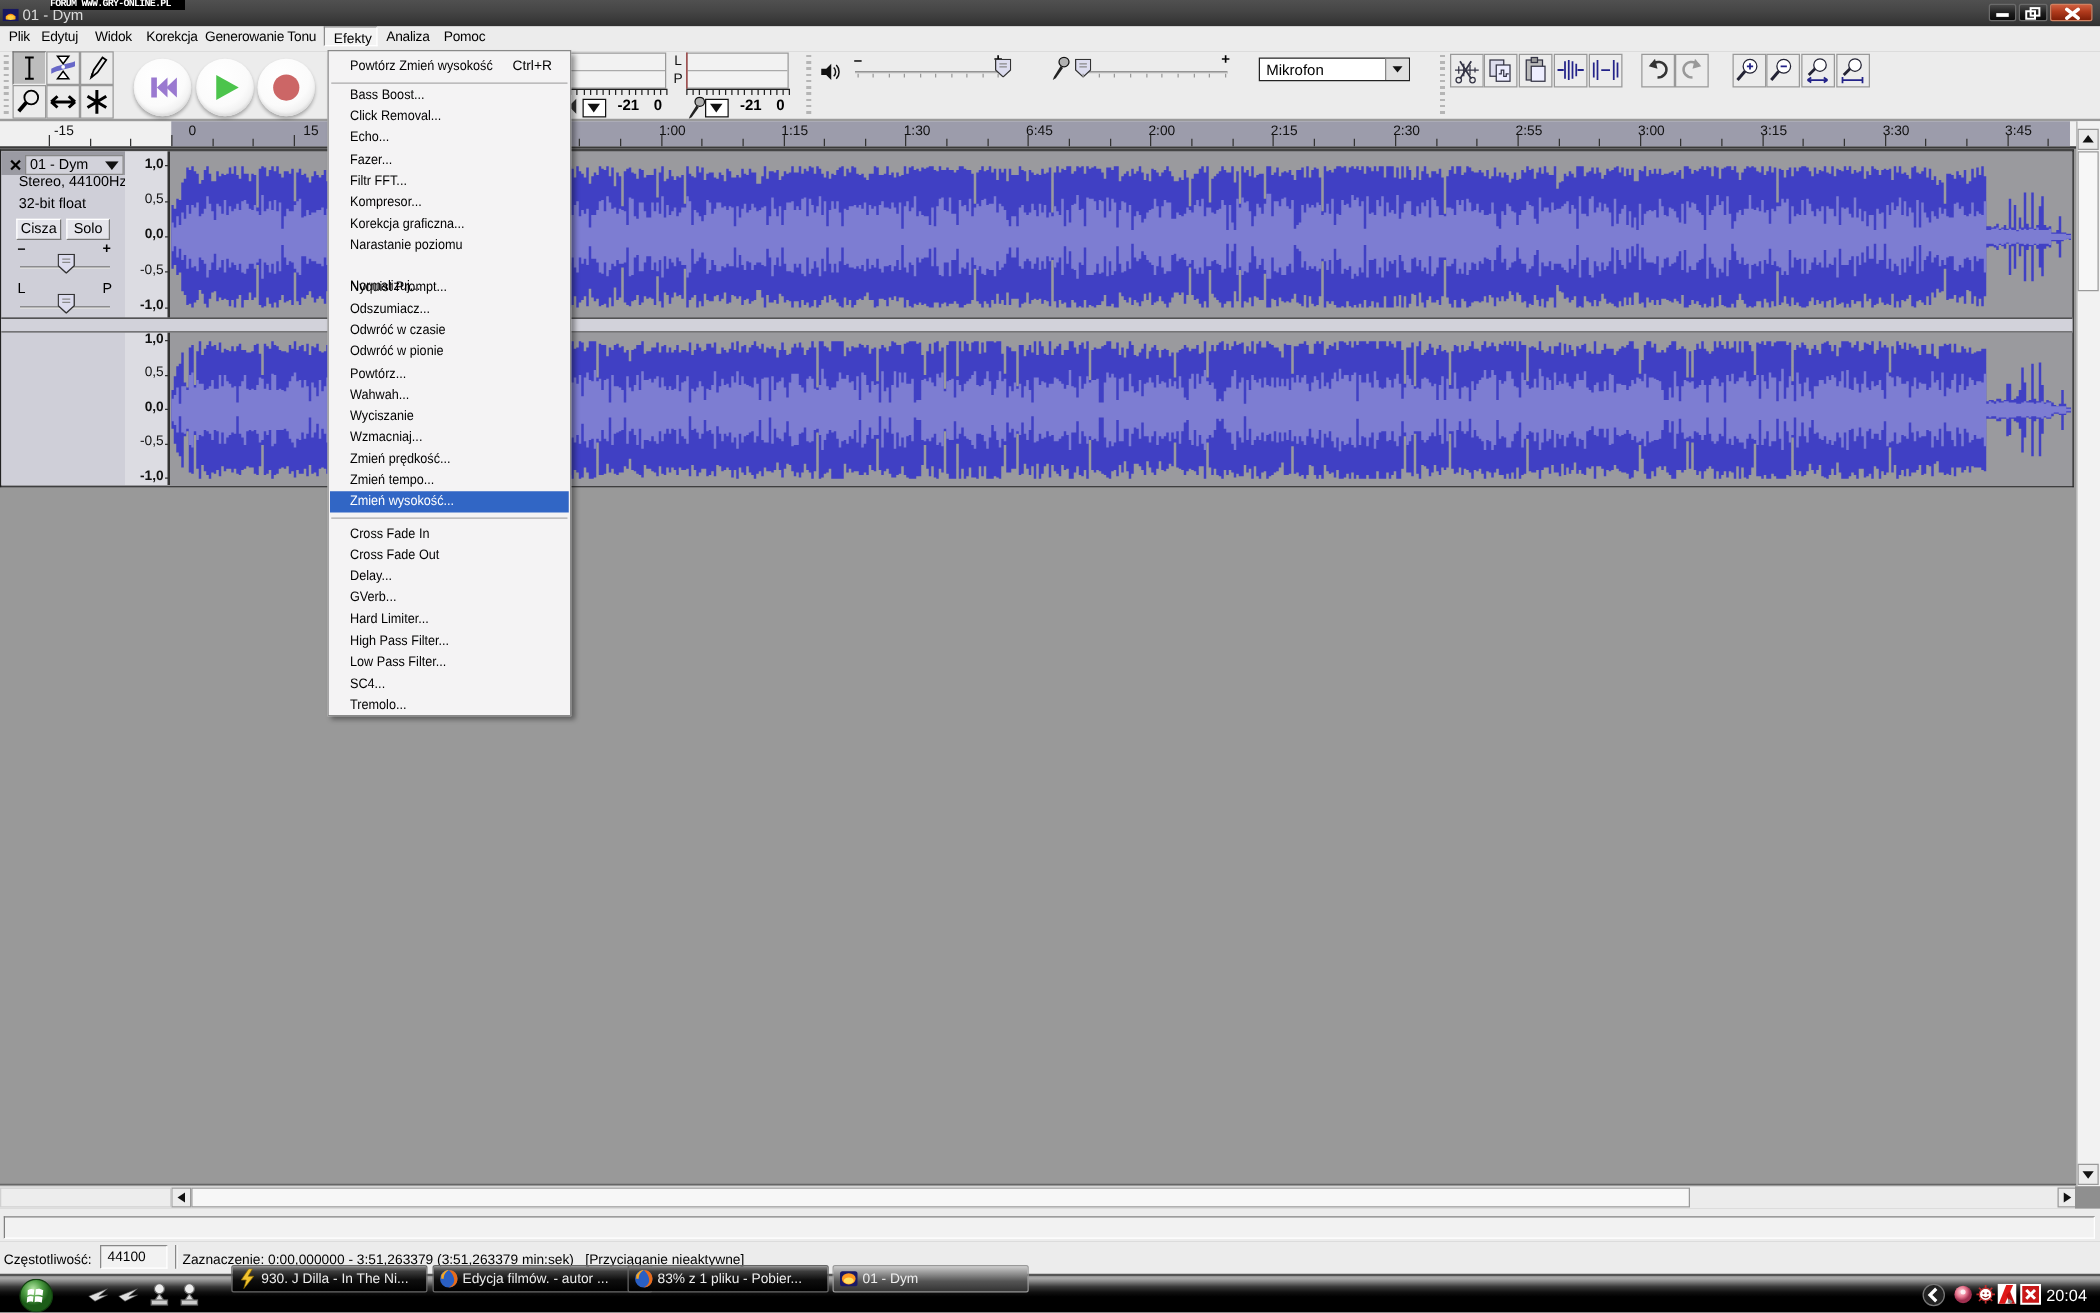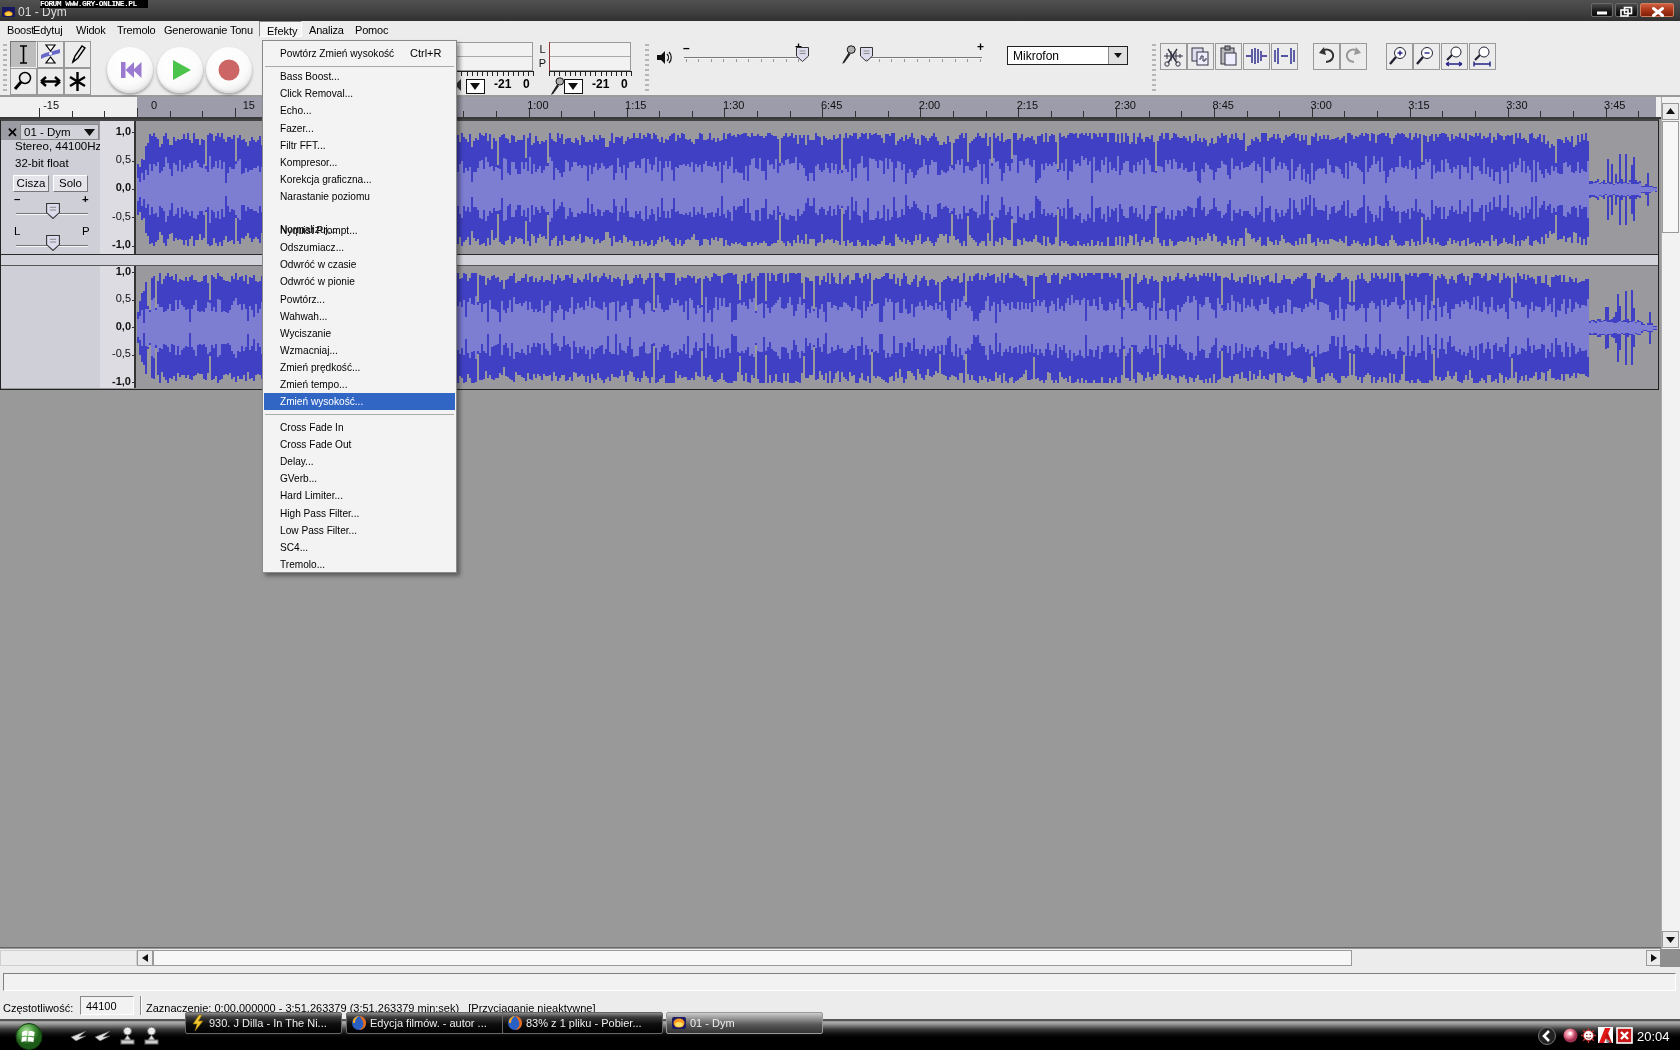--- a/index.html
+++ b/index.html
@@ -109,24 +109,24 @@
         <rect x="8.5" y="1.5" width="7" height="6" fill="none" stroke="#fff" stroke-width="1.6"></rect>
       </svg>
 </div>
 <div class="winbtn" id="btnclose" style="left:1640px;width:34px">
   <svg width="34" height="12" viewBox="0 0 34 12">
         <path d="M12.5 2.5 L21.5 9.5 M21.5 2.5 L12.5 9.5" stroke="#fff" stroke-width="3" stroke-linecap="round"></path>
       </svg>
 </div>
 
 <div id="menubar">
-  <span class="mb" style="left:7px">Boost</span>
+  <span class="mb" style="left:7px">Plik</span>
   <span class="mb" style="left:33px">Edytuj</span>
   <span class="mb" style="left:76px">Widok</span>
-  <span class="mb" style="left:117px">Tremolo</span>
+  <span class="mb" style="left:117px">Korekcja</span>
   <span class="mb" style="left:164px">Generowanie Tonu</span>
   <span class="mb" style="left:309px">Analiza</span>
   <span class="mb" style="left:355px">Pomoc</span>
 </div>
 <div id="mbE">
       <span style="position:absolute;left:7px;top:0;line-height:18px">Efekty</span>
     </div>
 
 <div id="toolbar"></div>
 <div class="grip" style="left:3px"></div>
@@ -445,21 +445,21 @@
 <div class="rtick" style="left:985.5px"></div>
 <div class="rtickM" style="left:1018.1px"></div>
 <div class="rlab" style="left:998.1px">2:15</div>
 <div class="rtick" style="left:1050.7px"></div>
 <div class="rtick" style="left:1083.4px"></div>
 <div class="rtickM" style="left:1116.0px"></div>
 <div class="rlab" style="left:1096.0px">2:30</div>
 <div class="rtick" style="left:1148.6px"></div>
 <div class="rtick" style="left:1181.3px"></div>
 <div class="rtickM" style="left:1213.9px"></div>
-<div class="rlab" style="left:1193.9px">8:45</div>
+<div class="rlab" style="left:1193.9px">2:55</div>
 <div class="rtick" style="left:1246.5px"></div>
 <div class="rtick" style="left:1279.2px"></div>
 <div class="rtickM" style="left:1311.8px"></div>
 <div class="rlab" style="left:1291.8px">3:00</div>
 <div class="rtick" style="left:1344.4px"></div>
 <div class="rtick" style="left:1377.1px"></div>
 <div class="rtickM" style="left:1409.7px"></div>
 <div class="rlab" style="left:1389.7px">3:15</div>
 <div class="rtick" style="left:1442.3px"></div>
 <div class="rtick" style="left:1475.0px"></div>

